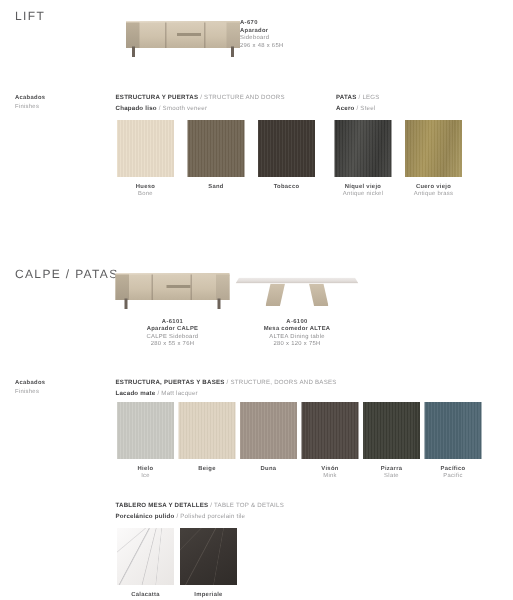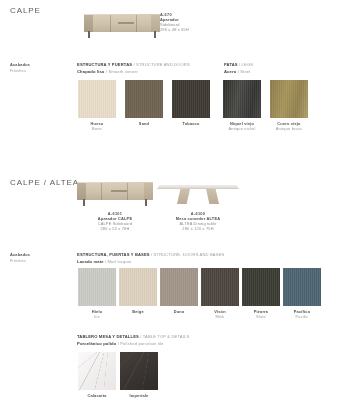--- a/index.html
+++ b/index.html
@@ -209,21 +209,21 @@
       linear-gradient(118deg, transparent 40%, rgba(140,130,120,0.3) 41%, transparent 42.2%),
       linear-gradient(100deg, transparent 64%, rgba(150,140,130,0.22) 65%, transparent 66%),
       linear-gradient(134deg, transparent 18%, rgba(130,122,114,0.2) 19%, transparent 20%);
   }
 </style>
 </head>
 <body>
 
 <div class="page">
 
-  <div class="collection-title" id="title-lift">CALPE</div>
+  <div class="collection-title" id="title-lift">LIFT</div>
 
   <div class="product" style="left:80px; top:10px; width:80px;">
     <div class="product-art">
       <div class="sideboard">
         <div class="sb-top"></div>
         <div class="sb-body"></div>
         <div class="sb-left-panel"></div>
         <div class="sb-right-panel"></div>
         <div class="sb-seam" style="left:30px;"></div>
         <div class="sb-seam" style="left:56px;"></div>
@@ -301,21 +301,21 @@
     </div>
     <div class="swatch-cell">
       <div class="swatch-chip" style="background:linear-gradient(100deg,#8d7c4d 0%,#a89559 40%,#93824f 72%,#b0a068 100%)"></div>
       <div class="swatch-name">
         <span class="sw-es">Cuero viejo</span>
         <span class="sw-en">Antique brass</span>
       </div>
     </div>
   </div>
 
-  <div class="collection-title" id="title-calpe">CALPE / ALTEA</div>
+  <div class="collection-title" id="title-calpe">CALPE / PATAS</div>
 
   <div class="product" style="left:73px; top:178px; width:84px;">
     <div class="product-art">
       <div class="sideboard">
         <div class="sb-top"></div>
         <div class="sb-body"></div>
         <div class="sb-left-panel"></div>
         <div class="sb-right-panel"></div>
         <div class="sb-seam" style="left:28px;"></div>
         <div class="sb-seam" style="left:54px;"></div>

